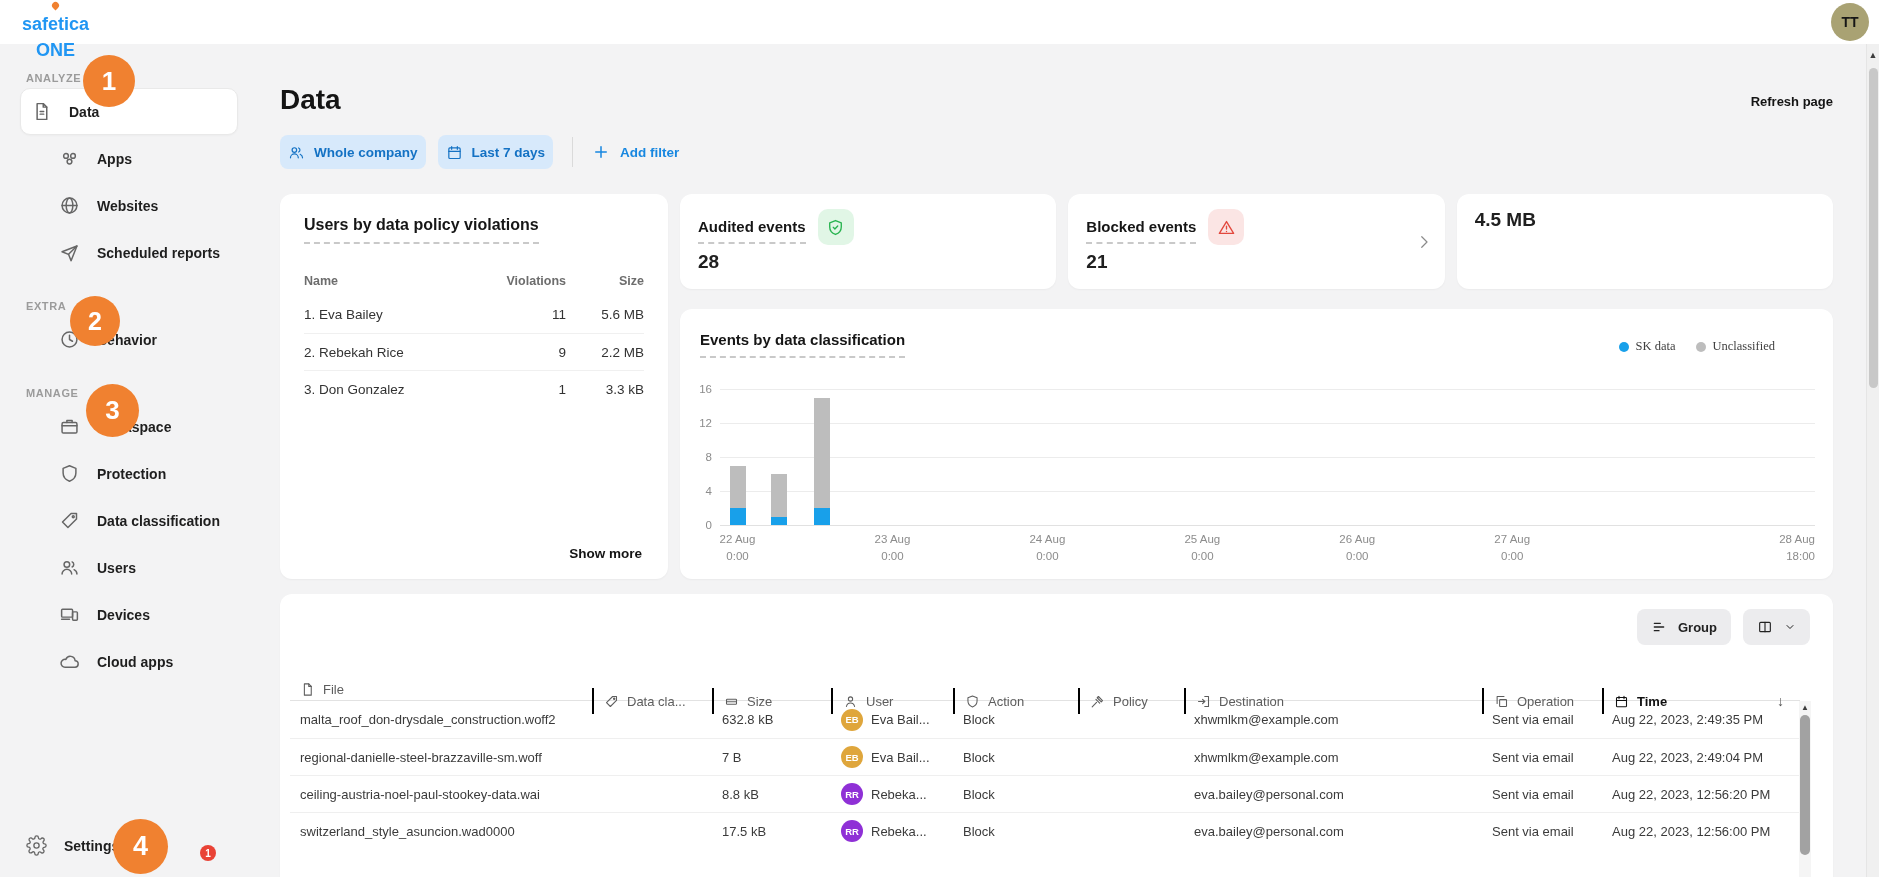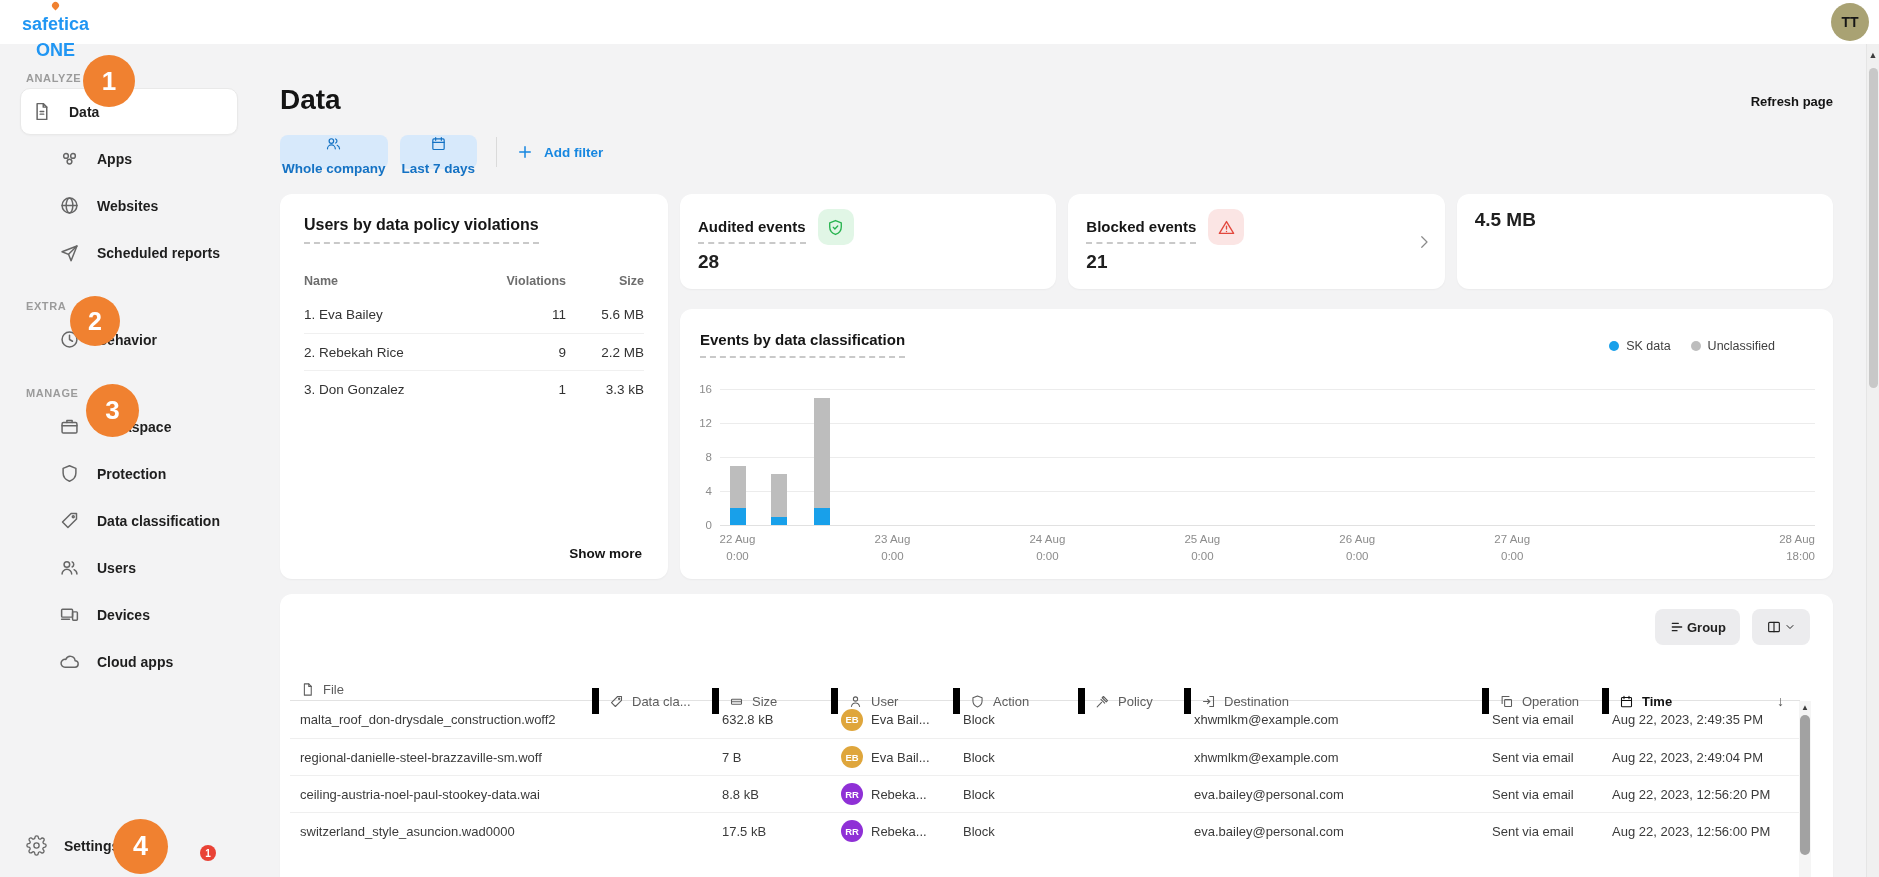--- a/index.html
+++ b/index.html
@@ -42,22 +42,22 @@
   .step3 { left:86px;  top:384px; width:53px; height:53px; font-size:26px; }
   .step4 { left:113px; top:819px; width:55px; height:55px; font-size:27px; }
 
   
   .main { position:absolute; left:252px; top:44px; right:13px; bottom:0; padding:0 33px 0 28px; }
   .page-head { position:relative; margin-top:40px; height:34px; }
   .page-title { font-size:28px; font-weight:bold; color:#141414; }
   .refresh { position:absolute; right:0; top:10px; font-size:13px; font-weight:bold; color:#141414; cursor:pointer; }
 
   .filter-row { display:flex; align-items:center; margin-top:17px; height:34px; }
-  .chip { display:flex; align-items:center; gap:9px; height:34px; padding:0 2px; border-radius:8px;
-          background:#d7e9fb; color:#1472c4; font-size:13.5px; font-weight:bold; cursor:pointer;flex-direction:column; }
+  .chip { display:flex; align-items:center; gap:9px; height:34px; padding:0 8px; border-radius:8px;
+          background:#d7e9fb; color:#1472c4; font-size:13.5px; font-weight:bold; cursor:pointer; }
   .chip + .chip { margin-left:12px; }
   .chip .icn { width:17px; height:17px; }
   .vdiv { width:1px; height:30px; background:#dadada; margin:0 19px; }
   .add-filter { display:flex; align-items:center; gap:10px; color:#1787e0; font-weight:bold; font-size:13.5px; cursor:pointer; }
   .add-filter .icn { width:18px; height:18px; }
 
   .grid { display:grid; grid-template-columns:388px 1fr; column-gap:12px; row-gap:20px; margin-top:25px; }
   .card { background:#fff; border-radius:12px; box-shadow:0 1px 2px rgba(0,0,0,.04); }
 
   
@@ -78,41 +78,41 @@
   .icn-box .icn { width:19px; height:19px; }
   .icn-box.green { background:#e1f6e6; color:#27b34f; }
   .icn-box.red   { background:#fbe5e4; color:#e2483d; }
   .icn-box.gray  { background:#ececec; color:#333; }
   .kpi-value { margin-top:3px; font-size:19px; font-weight:bold; color:#202020; }
   .kpi-chevron { position:absolute; right:12px; top:50%; transform:translateY(-50%); width:18px; height:18px; color:#8a8a8a; cursor:pointer; }
 
   
   .chart-card { height:270px; position:relative; }
   .chart-title-wrap { position:absolute; left:20px; top:22px; }
-  .legend { position:absolute; right:58px; top:30px; display:flex; gap:20px; align-items:center; }
+  .legend { position:absolute; right:58px; top:30px; display:flex; gap:20px; align-items:center;font-family:Liberation Serif, serif; }
   .legend-item { display:flex; gap:7px; align-items:center; font-size:12.5px; color:#3f3f3f; }
   .legend-dot { width:10px; height:10px; border-radius:50%; }
   .plot { position:absolute; left:40px; right:18px; top:81px; height:136px; }
   .gridline { position:absolute; left:0; right:0; height:1px; background:#ececec; }
   .gridline.base { background:#e1e1e1; }
   .ytick { position:absolute; right:calc(100% + 8px); transform:translateY(-50%); font-size:11.5px; color:#8c8c8c; }
   .bar { position:absolute; bottom:1px; width:16px; transform:translateX(-50%); display:flex; flex-direction:column; }
   .xlabels { position:absolute; left:40px; right:18px; top:222px; height:36px; }
   .xlabel { position:absolute; transform:translateX(-50%); text-align:center; font-size:11.5px; color:#8c8c8c; line-height:1.45; white-space:nowrap; }
   .xlabel.last { right:0; left:auto; transform:none; text-align:right; }
 
   
   .table-card { margin-top:15px; height:300px; position:relative; padding:0 10px; }
   .table-toolbar { position:absolute; top:15px; right:23px; display:flex; gap:12px; }
-  .btn { display:flex; align-items:center; gap:2px; height:36px; padding:0 14px; background:#ececee; border-radius:8px;
+  .btn { display:flex; align-items:center; gap:11px; height:36px; padding:0 14px; background:#ececee; border-radius:8px;
          font-size:13px; font-weight:bold; color:#222; cursor:pointer; }
   .btn .icn { width:16px; height:16px; color:#222; }
   .thead { position:absolute; left:10px; top:70px; width:1510px; height:37px; display:grid; align-items:center; border-bottom:1px solid #e2e2e2; }
   .thcell { display:flex; align-items:center; gap:8px; padding-left:10px; height:26px; font-size:13px; color:#5d5d5d; overflow:hidden; white-space:nowrap; }
-  .thcell:not(:first-child) { border-left:7px solid #000000;margin-top:24px; }
+  .thcell:not(:first-child) { border-left:2px solid #000000;margin-top:24px; }
   .thcell .icn { width:15px; height:15px; flex:0 0 15px; }
   .thcell.sorted { color:#111; font-weight:bold; }
   .sort-arrow { margin-left:auto; margin-right:16px; font-size:14px; color:#555; font-weight:normal; }
   .tbody { position:absolute; left:10px; top:107px; width:1510px; }
   .trow { display:grid; height:37px; align-items:center; cursor:pointer; }
   .trow + .trow { border-top:1px solid #efefef; }
   .tcell { padding-left:10px; font-size:13px; color:#3b3b3b; display:flex; align-items:center; gap:8px; overflow:hidden; white-space:nowrap; }
   .tavatar { width:22px; height:22px; border-radius:50%; color:#fff; font-size:9.5px; font-weight:bold;
              display:flex; align-items:center; justify-content:center; flex:0 0 22px; }
 

